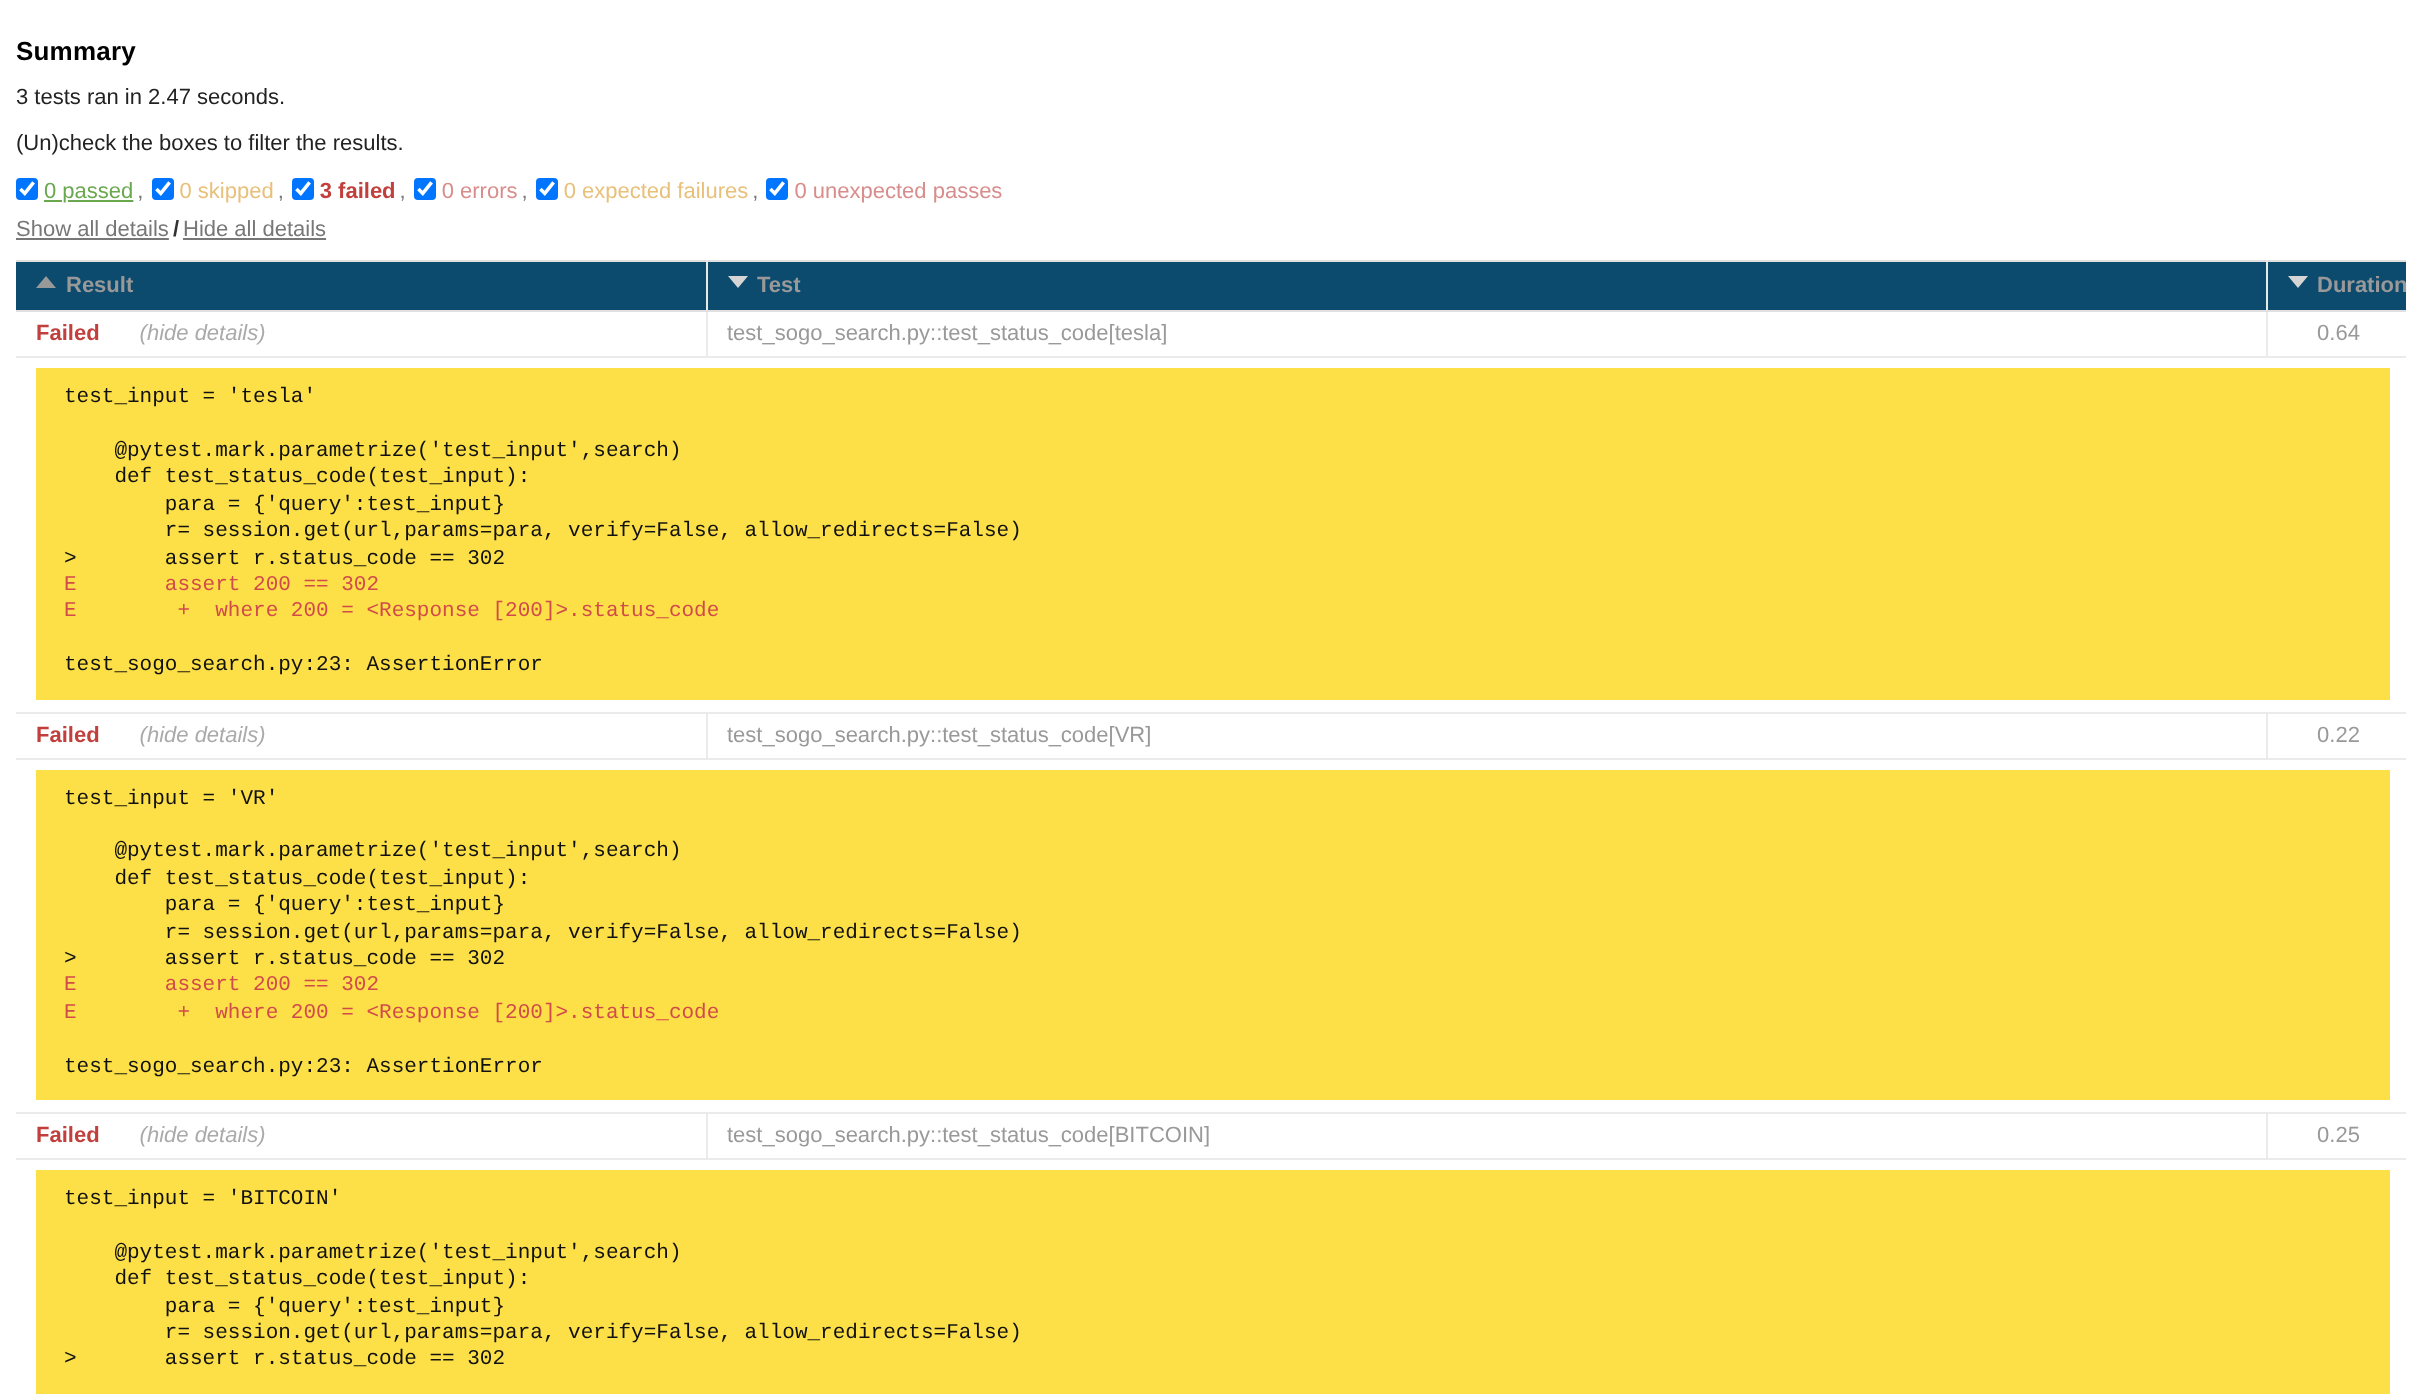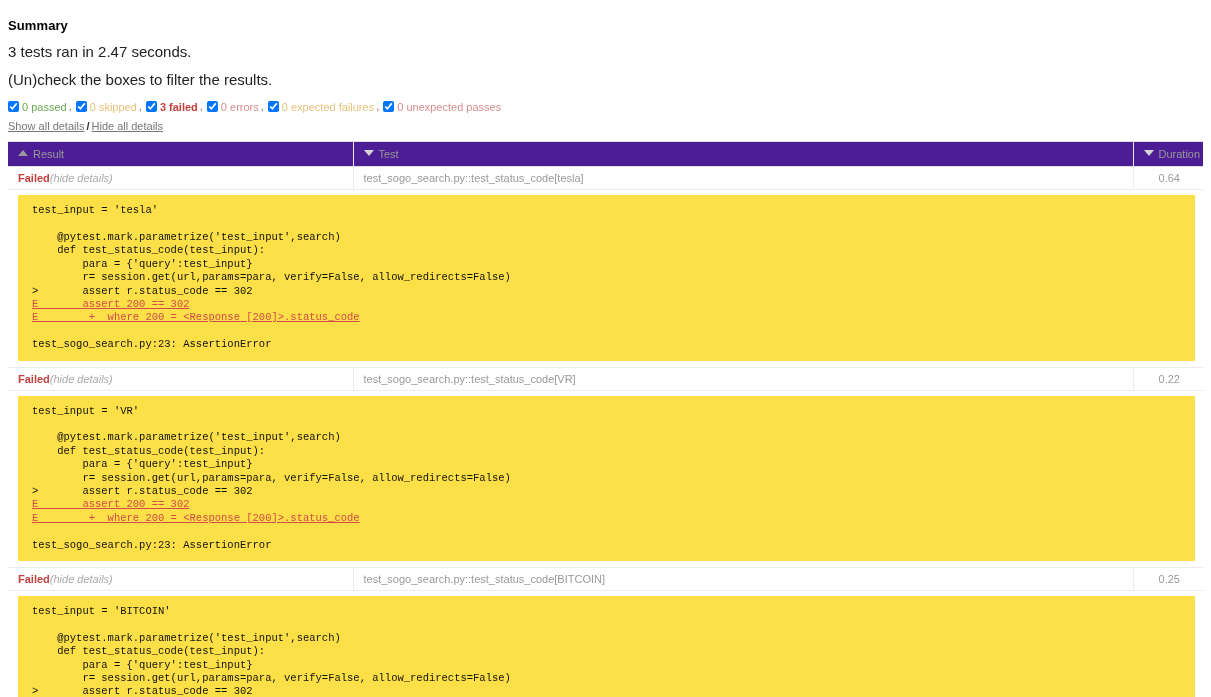--- a/index.html
+++ b/index.html
@@ -26,41 +26,41 @@
     margin: 8px 0 10px 0;
     color: #000;
     letter-spacing: 0.1px;
   }
   h2.section-title.results {
     margin-top: 14px;
     margin-bottom: 9px;
   }
   p.line {
     margin: 0 0 11px 0;
-    font-size: 15px;
+    font-size: 11px;
     color: #222;
   }
   .filters {
     margin: 0 0 6px 0;
     font-size: 11px;
     line-height: 14px;
     white-space: nowrap;
   }
   .filter-item {
     display: inline-block;
     margin-right: 2px;
     vertical-align: middle;
   }
   .filter-item input[type=checkbox] {
     width: 11px;
     height: 11px;
     margin: 0 3px 0 0;
     vertical-align: -1px;
   }
-  .filter-label.passed   { color: #6aa84f; }
+  .filter-label.passed   { color: #6aa84f; text-decoration: underline; }
   .filter-label.skipped  { color: #e8c07a; }
   .filter-label.failed   { color: #c1403d; font-weight: bold; }
   .filter-label.error    { color: #d98c8c; }
   .filter-label.xfailed  { color: #e8c07a; }
   .filter-label.xpassed  { color: #d98c8c; }
   .filter-sep { color: #777; margin-right: 4px; }
 
   .details-links {
     font-size: 11px;
     margin: 0 0 9px 0;
@@ -80,27 +80,27 @@
     border-collapse: collapse;
     table-layout: fixed;
     font-size: 11px;
   }
   table.results col.c-result   { width: 345px; }
   table.results col.c-test     { width: 780px; }
   table.results col.c-duration { width: 70px; }
 
   table.results thead th {
     text-align: left;
-    font-weight: normal;
+    font-weight: bold;
     color: #999;
     padding: 6px 8px 6px 10px;
     border-top: 1px solid #e0e0e0;
     border-bottom: 1px solid #e0e0e0;
     border-right: 1px solid #e8e8e8;
-    background: #4c1d95;
+    background: #0c4a6e;
     white-space: nowrap;
   }
   table.results thead th:last-child { border-right: none; }
 
   .sort-icon {
     display: inline-block;
     width: 0; height: 0;
     margin-right: 5px;
     vertical-align: 2px;
   }
@@ -128,21 +128,21 @@
   }
   table.results tbody td:last-child { border-right: none; }
 
   td.col-result .status {
     color: #c1403d;
     font-weight: bold;
   }
   td.col-result .toggle {
     color: #aaa;
     font-style: italic;
-    margin-left: 0;
+    margin-left: 20px;
   }
   td.col-test { color: #b0b0b0; }
   td.col-duration { color: #b0b0b0; text-align: center; }
 
   tr.log-row td {
     padding: 0;
     border-right: none;
     border-bottom: 1px solid #ffffff;
     background: #ffffff;
   }
@@ -150,21 +150,21 @@
     background: #fde047;
     color: #111;
     font-family: "Liberation Mono", monospace;
     font-size: 10.5px;
     line-height: 13.4px;
     padding: 9px 0 9px 14px;
     white-space: pre;
     overflow: hidden;
     border-bottom: 1px solid #ffffff;
   }
-  div.log .err { color: #d14b4b; text-decoration: underline; }
+  div.log .err { color: #d14b4b; }
 </style>
 </head>
 <body>
 
 <div class="page">
 
   <h2 class="section-title">Summary</h2>
 
   <p class="line">3 tests ran in 2.47 seconds.</p>
 

